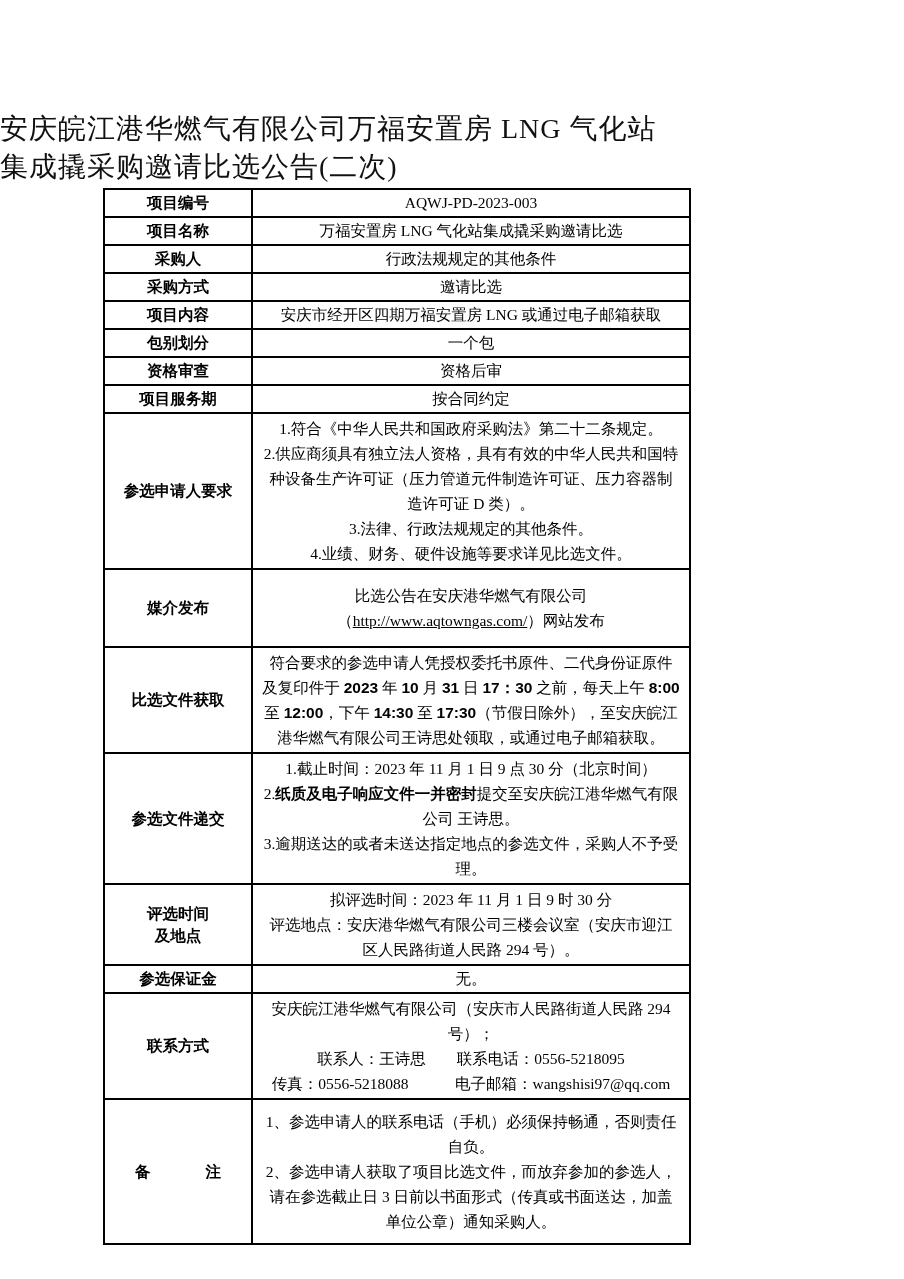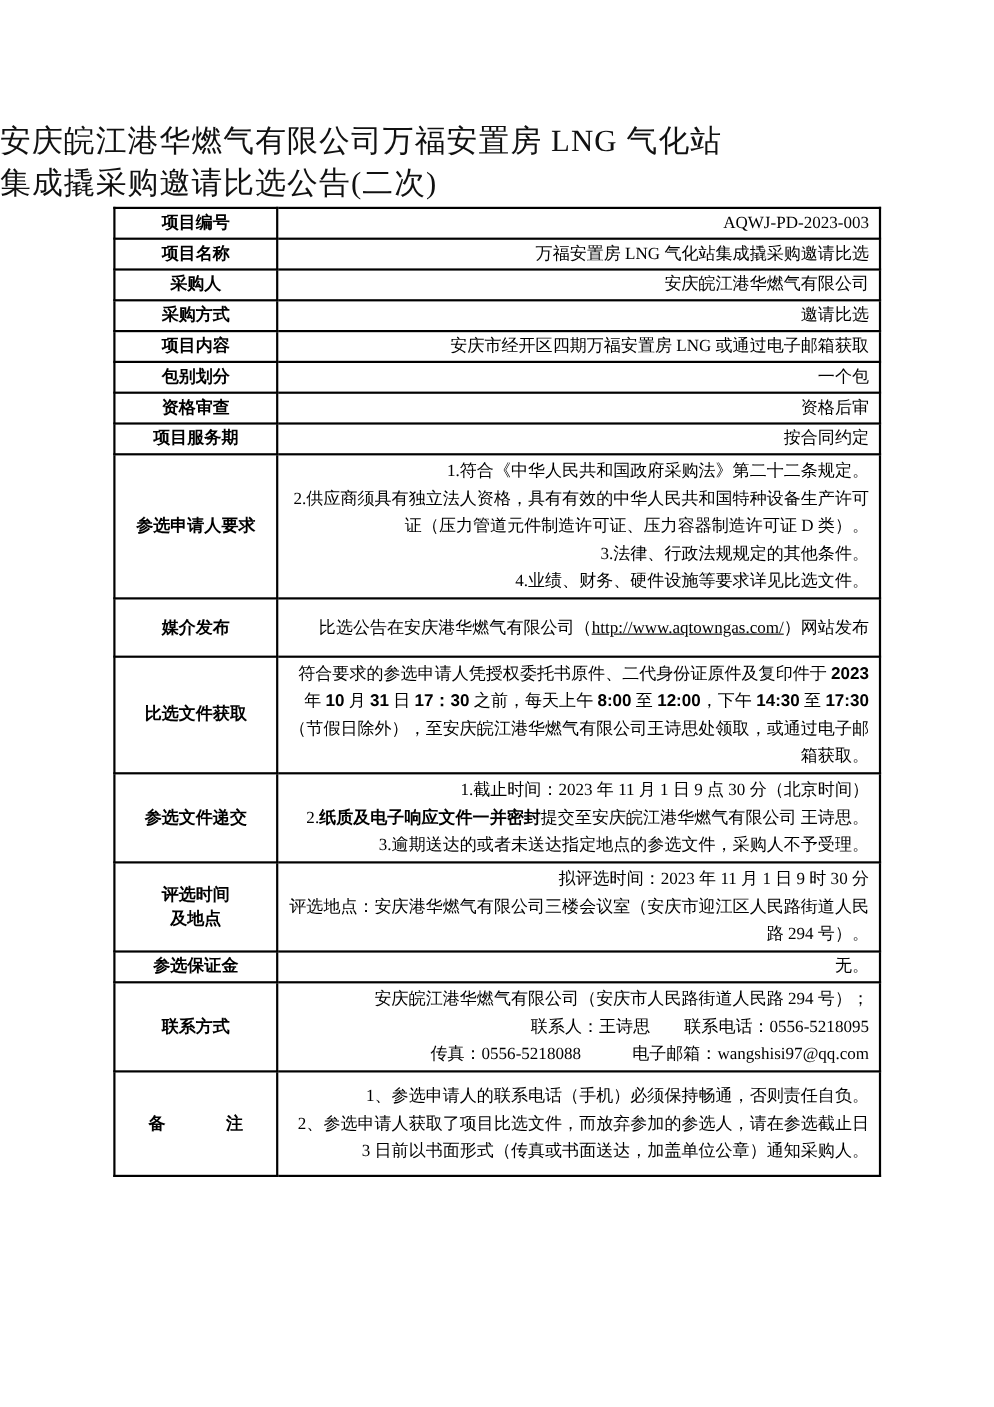--- a/index.html
+++ b/index.html
@@ -20,39 +20,39 @@
     text-align: left;
     font-size: 28px;
     line-height: 38px;
     font-weight: 500;
     letter-spacing: 1px;
     color: #111111;
   }
   table.doc-table {
     margin-left: 103px;
     margin-top: 2px;
-    width: 698px;
+    width: 588px;
     border-collapse: collapse;
     table-layout: fixed;
   }
   .doc-table th, .doc-table td {
     border: 2px solid #000000;
     vertical-align: middle;
     font-size: 15.5px;
   }
   .doc-table th {
     width: 134px;
     font-weight: bold;
     text-align: center;
     padding: 1px 6px;
     line-height: 22px;
   }
   .doc-table td {
     padding: 2px 9px;
-    text-align: right;
+    text-align: center;
   }
   .para {
     line-height: 25px;
   }
   .para.compact {
     line-height: 22px;
   }
   th.spread div {
     text-align: justify;
     text-align-last: justify;
@@ -90,21 +90,21 @@
         </th>
         <td>
           <div class="para compact"><span>万福安置房 LNG 气化站集成撬采购邀请比选</span></div>
         </td>
       </tr>
       <tr>
         <th>
           <div>采购人</div>
         </th>
         <td>
-          <div class="para compact"><span>安庆皖江港华燃气有限公司</span></div>
+          <div class="para compact"><span>行政法规规定的其他条件</span></div>
         </td>
       </tr>
       <tr>
         <th>
           <div>采购方式</div>
         </th>
         <td>
           <div class="para compact"><span>邀请比选</span></div>
         </td>
       </tr>

